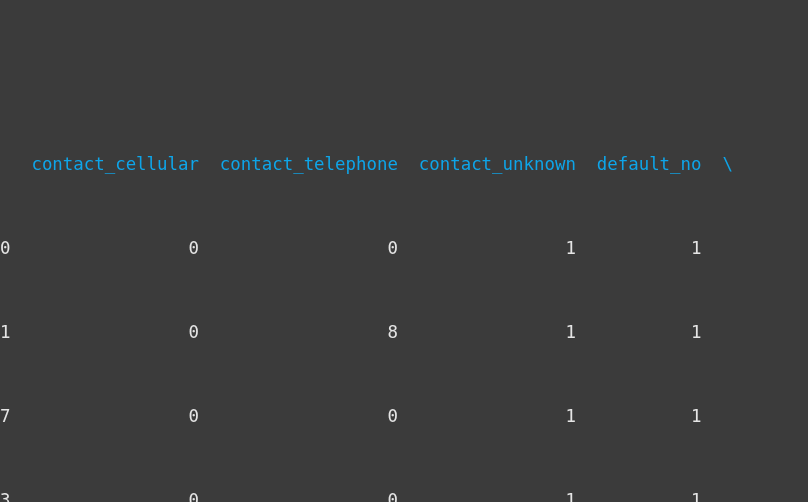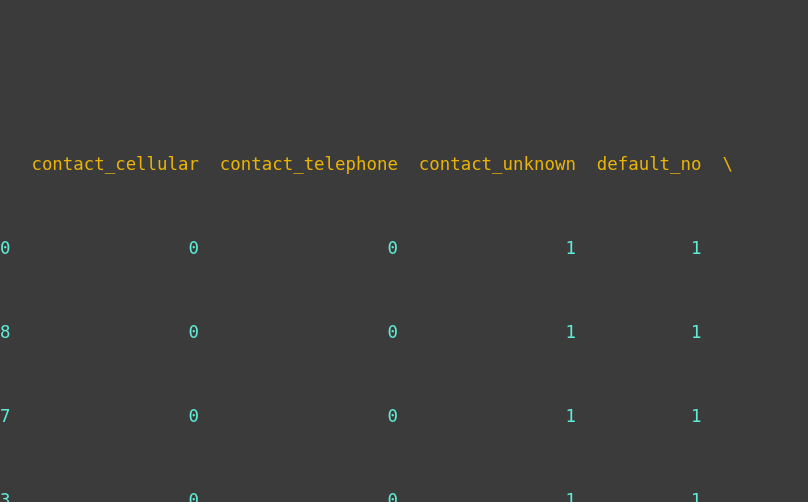--- a/index.html
+++ b/index.html
@@ -27,35 +27,35 @@
     overflow: hidden;
   }
   .block {
     white-space: pre;
   }
   .line {
     white-space: pre;
     height: 28px;
   }
   .line.header {
-    color: #eab308;
+    color: #0ea5e9;
   }
   .line.datarow {
-    color: #5eead4;
+    color: #e5e5e5;
   }
 </style>
 </head>
 <body>
 
 <div id="terminal">
 
   <div class="block">
     <div class="line header">   contact_cellular  contact_telephone  contact_unknown  default_no  \</div>
     <div class="line datarow">0                 0                  0                1           1</div>
-    <div class="line datarow">8                 0                  0                1           1</div>
+    <div class="line datarow">1                 0                  8                1           1</div>
     <div class="line datarow">7                 0                  0                1           1</div>
     <div class="line datarow">3                 0                  0                1           1</div>
     
   </div>
 
   
 
   
 
   

